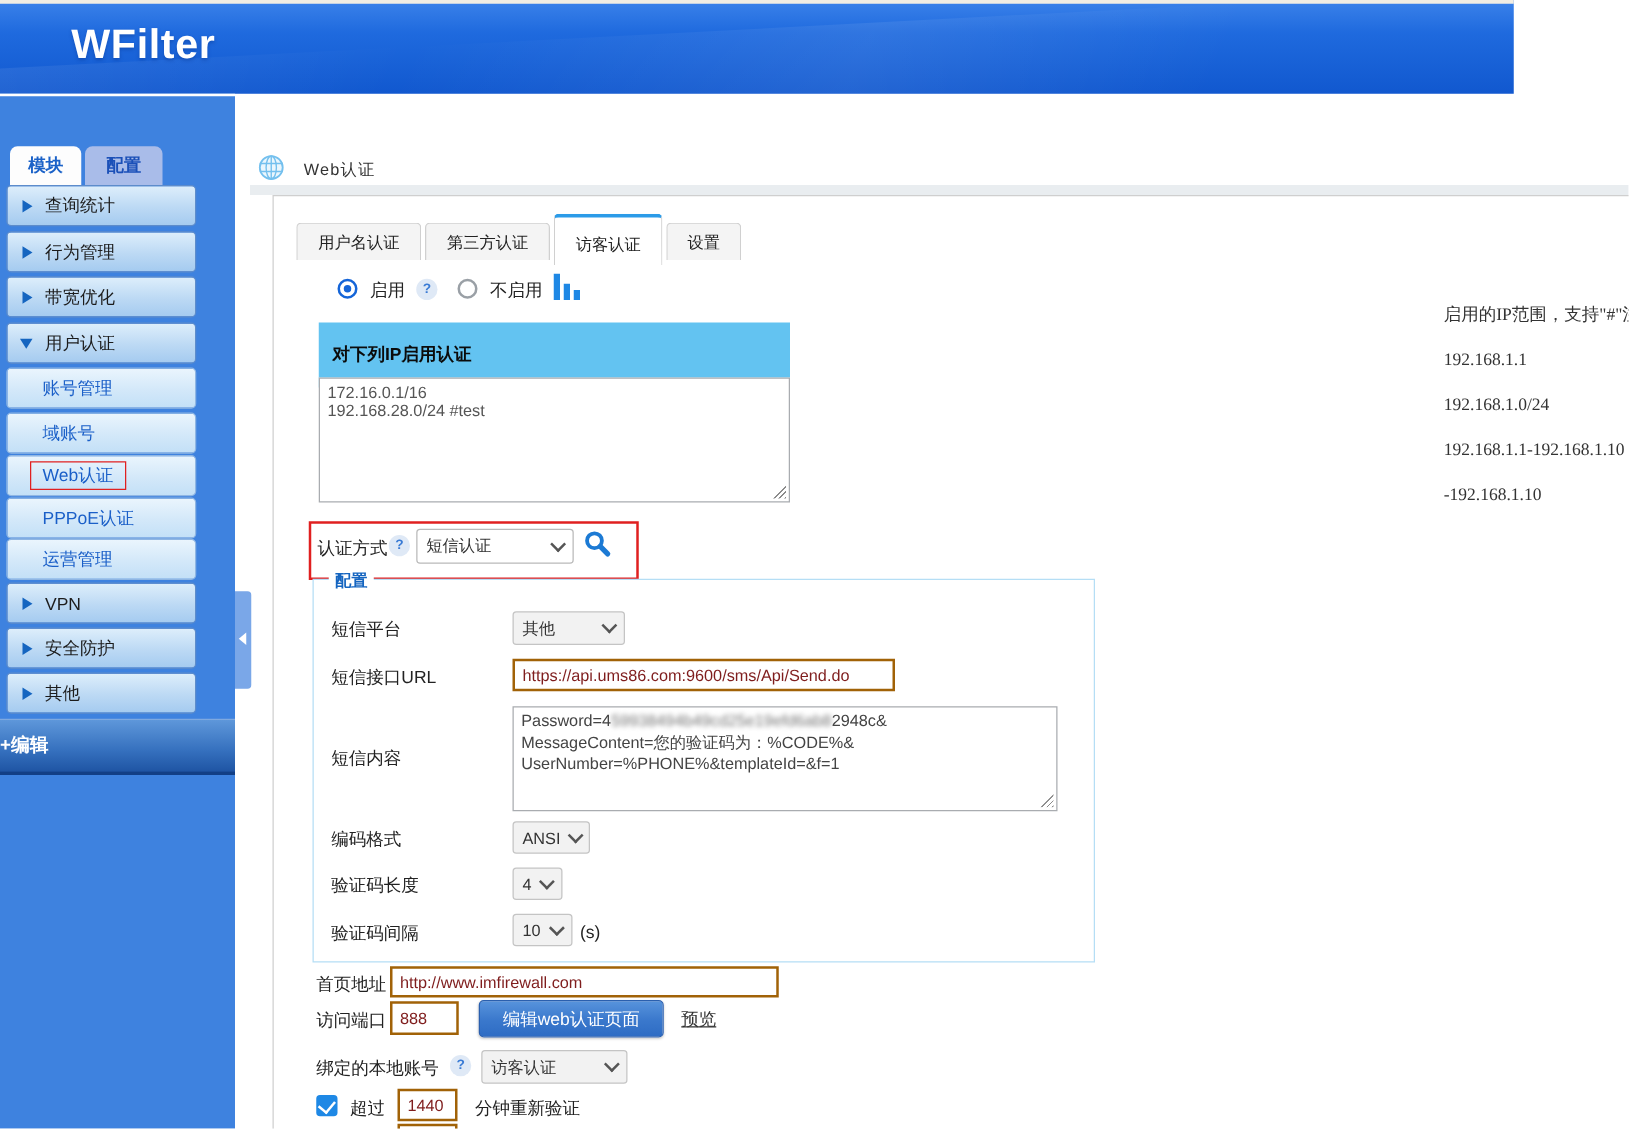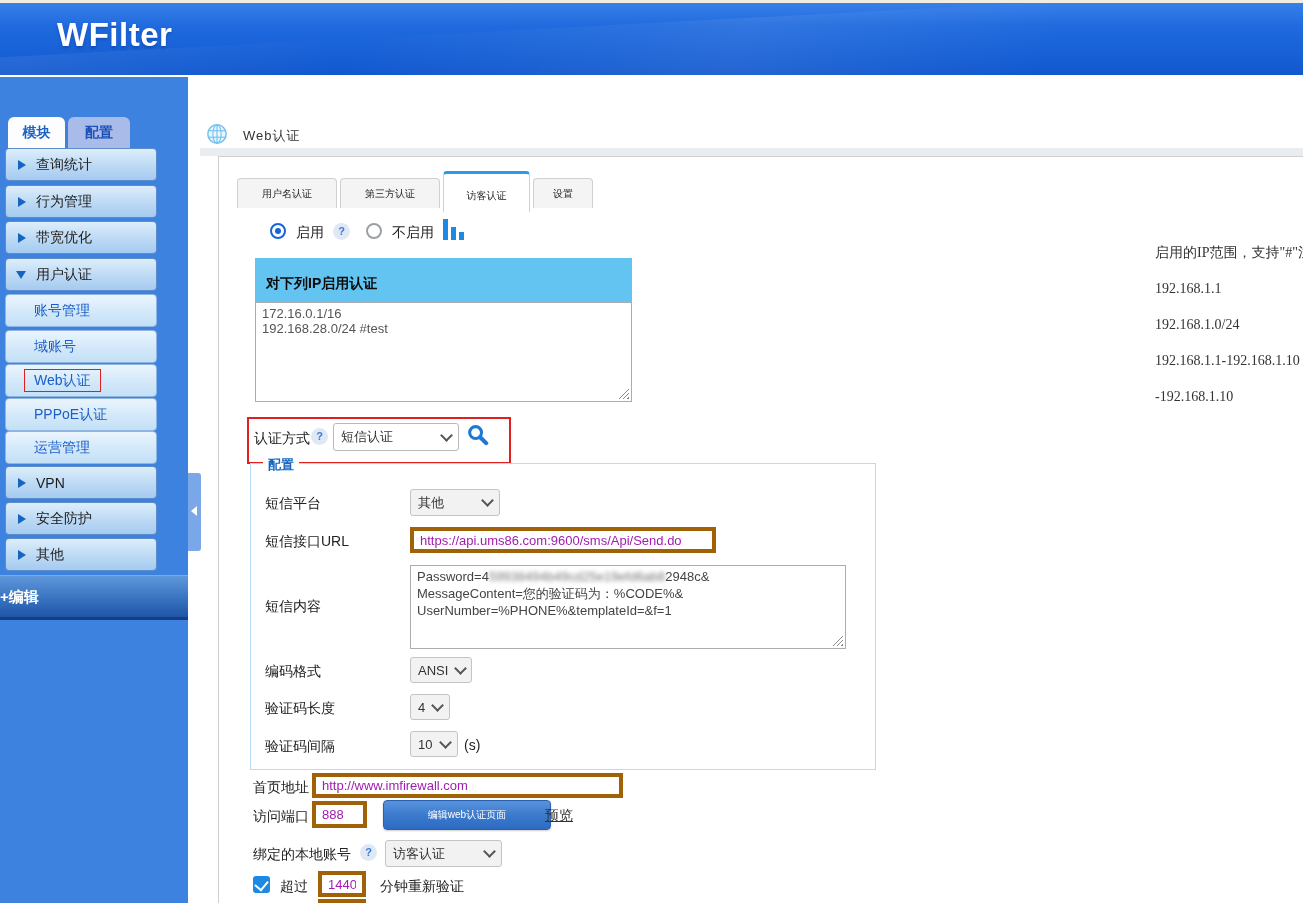--- a/index.html
+++ b/index.html
@@ -1,20 +1,20 @@
 <!DOCTYPE html>
 <html><head>
 <meta charset="utf-8">
 <style>
   html,body{margin:0;padding:0;}
   body{font-family:"Liberation Sans",sans-serif;background:#fff;}
   #screen{position:relative;width:1303px;height:903px;overflow:hidden;background:#fff;}
 
   
-  .banner{position:absolute;left:0;top:0;width:1303px;height:75px;
+  .banner{position:absolute;left:0;top:0;width:1211px;height:75px;
     background:linear-gradient(180deg,#3b82ea 0%,#1f6ade 35%,#1158cf 100%);overflow:hidden;}
   .banner::before{content:"";position:absolute;left:-10%;top:30%;width:120%;height:120%;
     background:linear-gradient(115deg,rgba(255,255,255,.10) 0%,rgba(255,255,255,0) 30%,rgba(255,255,255,.08) 55%,rgba(255,255,255,0) 75%);
     transform:skewY(-3deg);}
   .banner-topline{position:absolute;left:0;top:0;width:1303px;height:3px;background:#f1ede3;}
   .logo{position:absolute;left:57px;top:16px;font-size:33px;font-weight:bold;color:#fff;
     letter-spacing:.5px;text-shadow:0 2px 3px rgba(0,40,120,.35);}
 
   
   .sidebar{position:absolute;left:0;top:75px;width:188px;height:828px;background:#3e82df;border-top:2px solid #fff;box-sizing:border-box;}
@@ -45,21 +45,21 @@
     border-right:6px solid #fff;border-top:5px solid transparent;border-bottom:5px solid transparent;}
 
   
   .hdr-strip{position:absolute;left:200px;top:148px;width:1103px;height:8px;background:#e9edf0;}
   .outer-panel{position:absolute;left:218px;top:156px;width:1150px;height:800px;
     background:#fff;border:1px solid #cfcfcf;}
   .page-title{position:absolute;left:243px;top:127px;font-size:13px;color:#333;letter-spacing:1px;}
   .globe{position:absolute;left:206px;top:123px;width:22px;height:22px;}
 
   
-  .ctab{position:absolute;top:178px;height:30px;line-height:30px;text-align:center;font-size:10px;color:#222;
+  .ctab{position:absolute;top:178px;height:30px;line-height:30px;text-align:center;font-size:13px;color:#222;
     background:#f4f4f4;border:1px solid #d0d0d0;border-bottom:none;border-radius:4px 4px 0 0;box-sizing:border-box;cursor:pointer;}
   .ctab.active{top:171px;height:41px;line-height:44px;background:#fff;border-top:3px solid #2b9be8;z-index:3;}
 
   
   .flabel{position:absolute;font-size:14px;color:#222;}
   .radio{position:absolute;width:16px;height:16px;border-radius:50%;box-sizing:border-box;cursor:pointer;}
   .radio.on{border:2px solid #1565d8;background:#fff;}
   .radio.on::after{content:"";position:absolute;left:3px;top:3px;width:6px;height:6px;border-radius:50%;background:#1565d8;}
   .radio.off{border:2px solid #9aa0a6;background:#fff;}
   .help{position:absolute;width:17px;height:17px;border-radius:50%;background:#dfe9f6;color:#3a7bd5;
@@ -76,30 +76,30 @@
     clip-path:polygon(100% 0,100% 100%,0 100%);cursor:nwse-resize;}
   .help-block{position:absolute;left:1155px;top:241px;width:220px;font-size:14px;color:#333;
     font-family:"Liberation Serif",serif;white-space:nowrap;}
   .help-block div{height:36px;line-height:24px;}
   .fake-select{position:absolute;display:flex;align-items:center;justify-content:space-between;
     box-sizing:border-box;border:1px solid #c4c4c4;border-radius:3px;background:#f2f2f2;
     font-size:13px;color:#333;padding:0 7px;cursor:pointer;}
   .fake-select.white{background:#fff;border-color:#b9b9b9;}
   .chev{width:7px;height:7px;border-right:2px solid #555;border-bottom:2px solid #555;
     transform:rotate(45deg);margin-top:-4px;margin-left:8px;flex:none;}
-  input.tbox{position:absolute;border:4px solid #a16207;font-family:"Liberation Sans",sans-serif;
-    font-size:13px;color:#a21caf;padding:0 6px;box-sizing:border-box;background:#fff;}
+  input.tbox{position:absolute;border:2px solid #a16207;font-family:"Liberation Sans",sans-serif;
+    font-size:13px;color:#7f1d1d;padding:0 6px;box-sizing:border-box;background:#fff;}
   .redbox{position:absolute;border:2px solid #e02020;}
   .fieldset{position:absolute;left:250px;top:463px;width:626px;height:307px;border:1px solid #b5def5;box-sizing:border-box;}
   .legend{position:absolute;left:263px;top:456px;background:#fff;padding:0 5px;font-size:13px;color:#1565c0;font-weight:bold;cursor:pointer;}
   .sms-box{position:absolute;left:410px;top:565px;width:436px;height:84px;border:1px solid #a9acb0;
     background:#fff;box-sizing:border-box;padding:2px 6px;font-size:13px;color:#444;line-height:17px;overflow:hidden;}
   .sms-box .blurred{filter:blur(2px);color:#777;}
-  .btn-primary{position:absolute;left:383px;top:800px;width:168px;height:30px;border:1px solid #2a5fae;border-radius:4px;
-    background:linear-gradient(180deg,#5793dc 0%,#3a78cc 55%,#2e6cc4 100%);color:#fff;font-size:10px;
+  .btn-primary{position:absolute;left:383px;top:800px;width:148px;height:30px;border:1px solid #2a5fae;border-radius:4px;
+    background:linear-gradient(180deg,#5793dc 0%,#3a78cc 55%,#2e6cc4 100%);color:#fff;font-size:14px;
     text-align:center;line-height:28px;box-sizing:border-box;cursor:pointer;box-shadow:0 1px 2px rgba(0,0,0,.2);}
   .link{font-size:14px;color:#333;text-decoration:underline;cursor:pointer;}
   .checkbox{position:absolute;left:253px;top:876px;width:17px;height:17px;border-radius:3px;background:#1e88e5;cursor:pointer;}
   .checkbox .check-icon{position:absolute;left:4px;top:2px;width:7px;height:10px;
     border-right:2px solid #fff;border-bottom:2px solid #fff;transform:rotate(40deg);}
   .unit{position:absolute;font-size:14px;color:#222;}
 </style>
 </head>
 <body>
 

